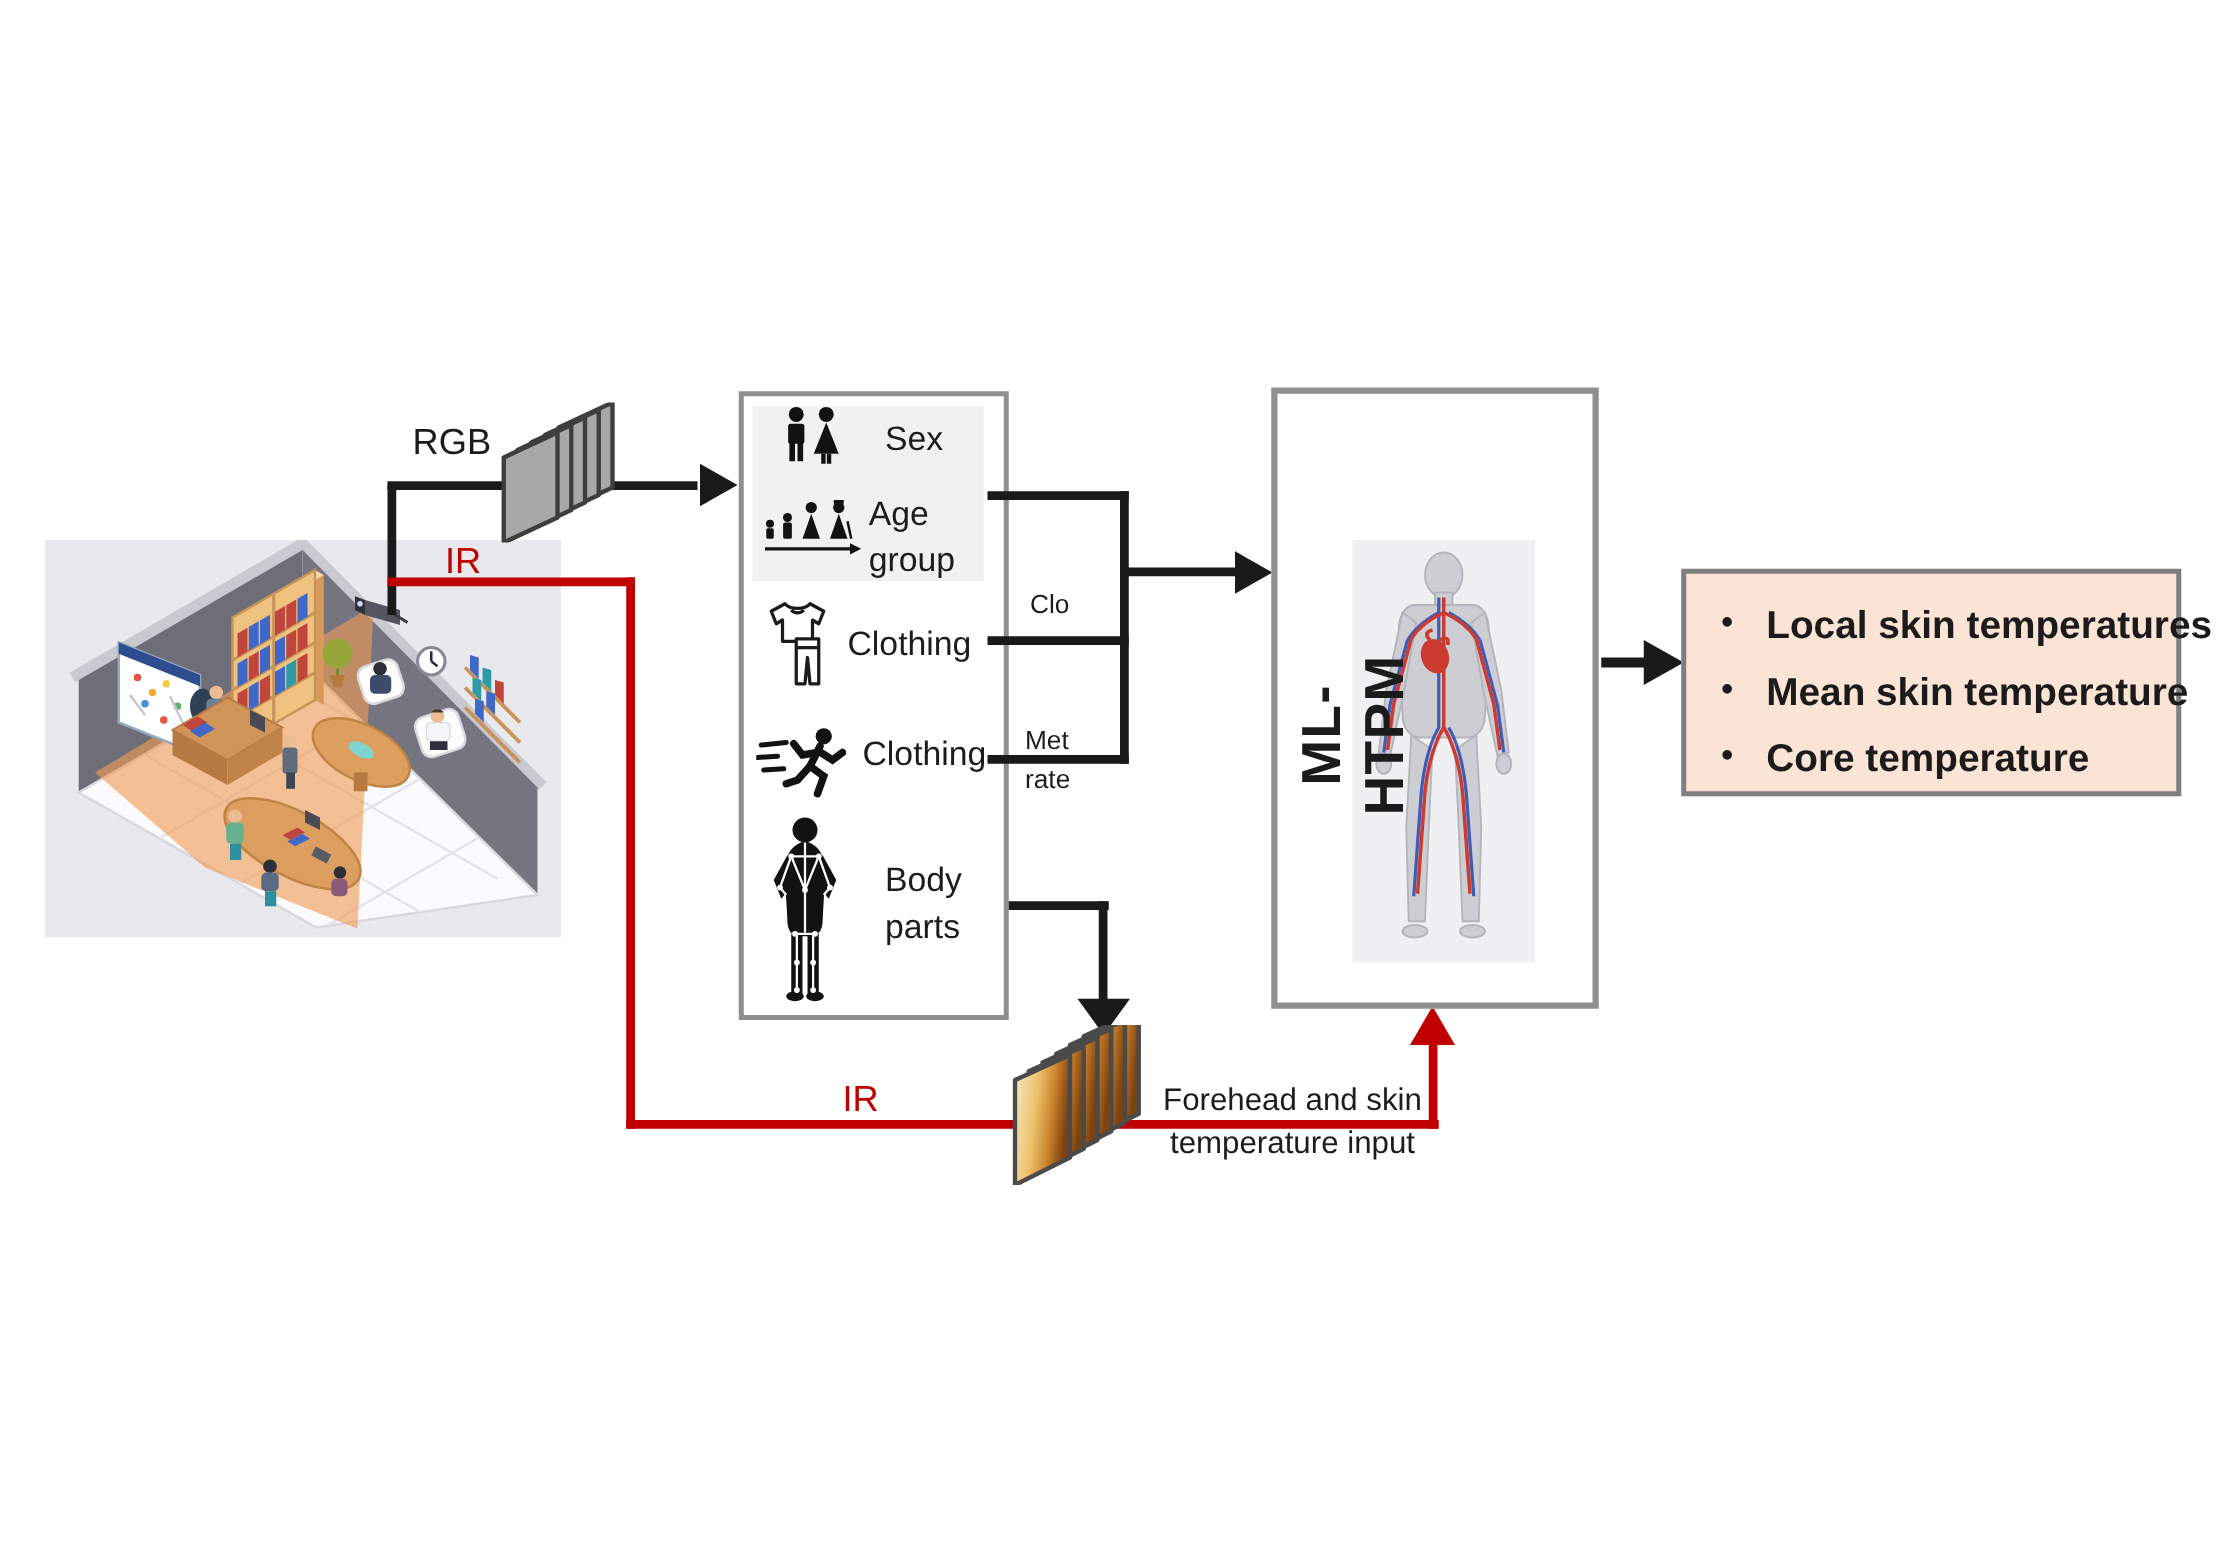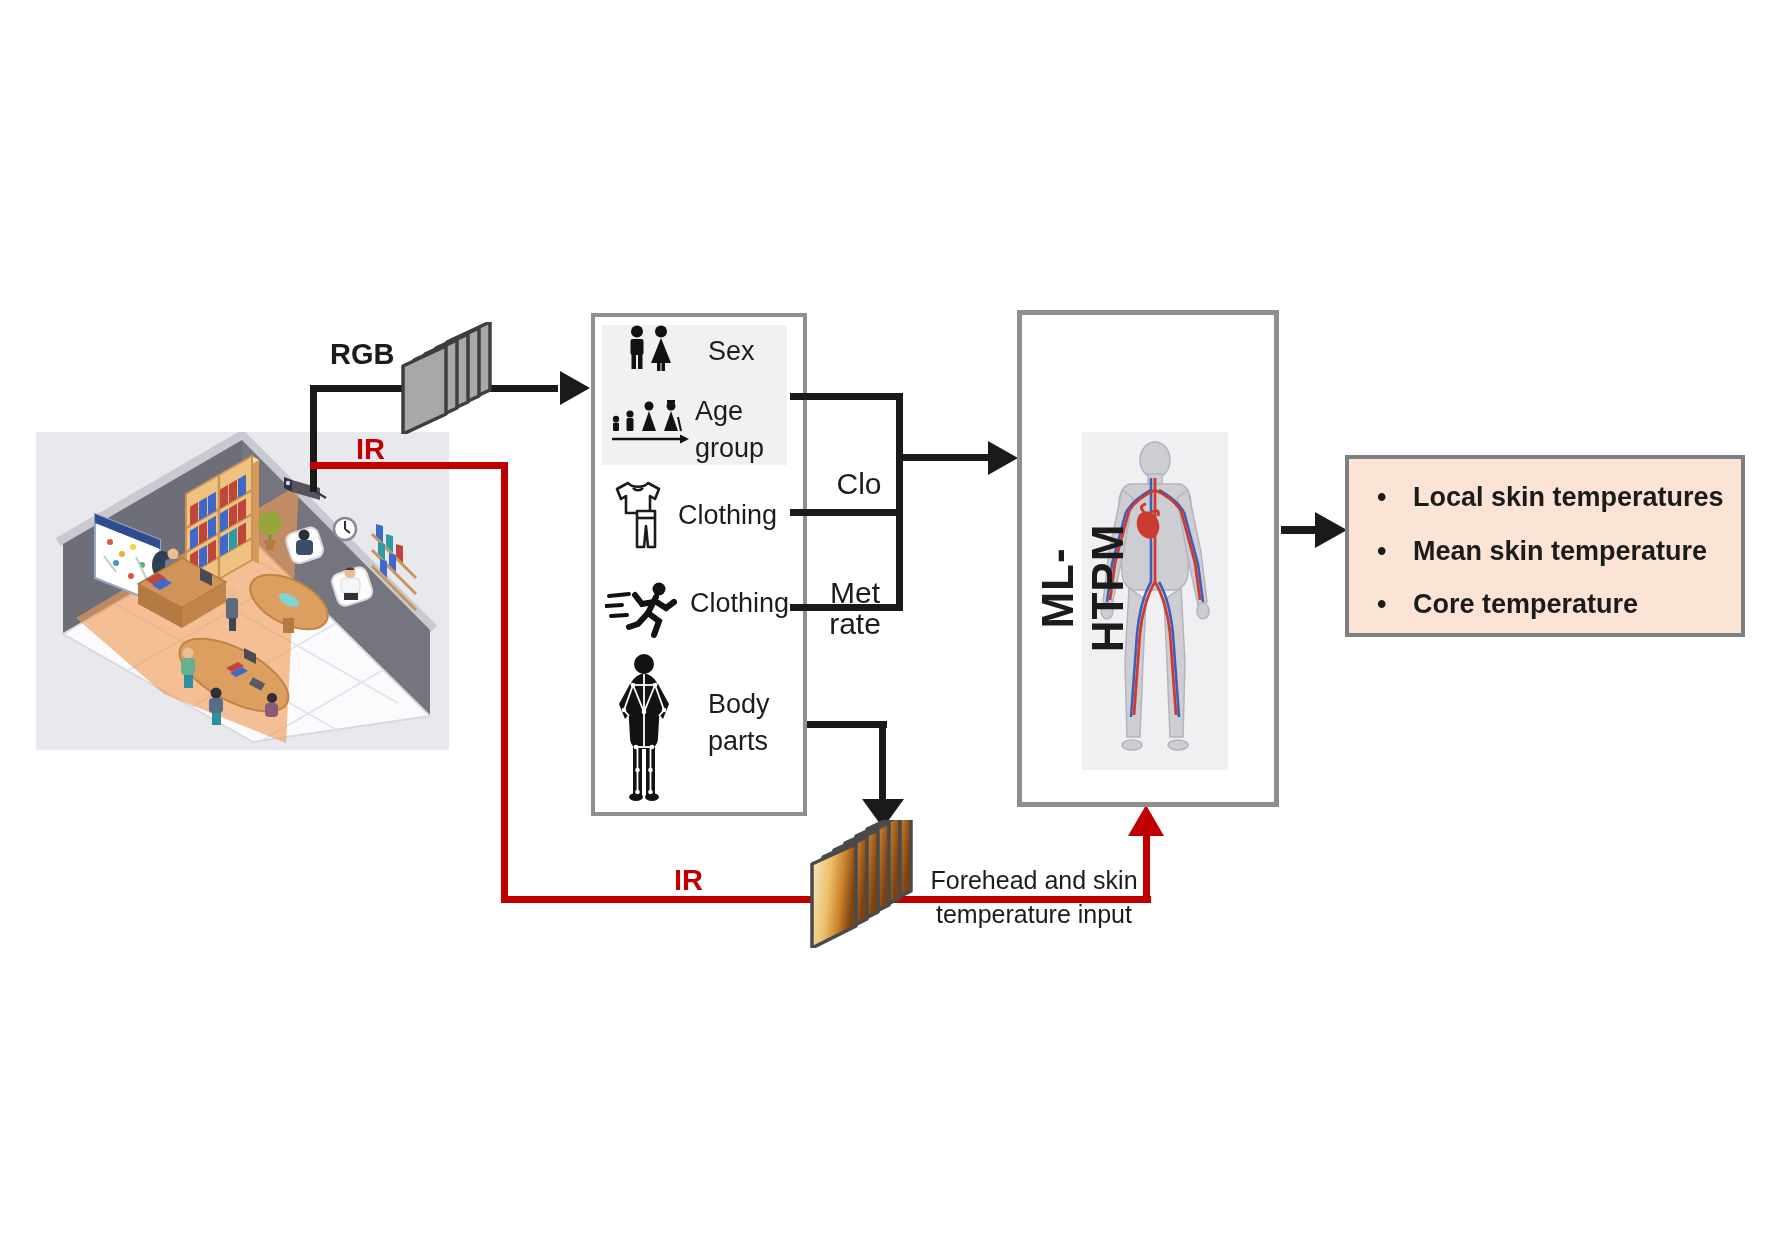--- a/index.html
+++ b/index.html
@@ -11,40 +11,40 @@
   .rh,.rv{position:absolute;background:#c00000;}
   
   .ah-right{position:absolute;width:0;height:0;border-top:17px solid transparent;
             border-bottom:17px solid transparent;border-left:30px solid #1a1a1a;}
   .ah-right.big{border-top-width:18px;border-bottom-width:18px;border-left-width:32px;}
   .ah-down{position:absolute;width:0;height:0;border-left:21px solid transparent;
            border-right:21px solid transparent;border-top:29px solid #1a1a1a;}
   .ah-up-red{position:absolute;width:0;height:0;border-left:18px solid transparent;
              border-right:18px solid transparent;border-bottom:31px solid #c00000;}
   
-  .stream-label{position:absolute;font-weight:700;font-size:29px;}
+  .stream-label{position:absolute;font-weight:400;font-size:29px;}
   .red{color:#c00000;}
   .attr-box{position:absolute;left:591px;top:313px;width:216px;height:503px;
             box-sizing:border-box;border:4px solid #8f8f8f;background:#ffffff;}
   .attr-sub{position:absolute;left:7px;top:8px;width:185px;height:140px;background:#f1f1f1;}
   .attr-label{position:absolute;font-size:27px;color:#1c1c1c;line-height:37px;}
-  .conn-label{position:absolute;font-size:30px;color:#1c1c1c;text-align:center;line-height:31px;}
+  .conn-label{position:absolute;font-size:21px;color:#1c1c1c;line-height:31px;}
   .ml-box{position:absolute;left:1017px;top:310px;width:262px;height:497px;
           box-sizing:border-box;border:5px solid #8f8f8f;background:#ffffff;}
   .ml-title{position:absolute;left:0;top:10px;width:252px;text-align:center;
             font-weight:700;font-size:27px;line-height:36px;}
   .ml-panel{position:absolute;left:60px;top:117px;width:146px;height:338px;background:#f0eff2;}
   .ml-side{position:absolute;left:-65px;top:249px;width:200px;height:48px;
            transform:rotate(-90deg);font-weight:700;font-size:44px;text-align:center;
            letter-spacing:1px;}
   .out-box{position:absolute;left:1345px;top:455px;width:400px;height:182px;
            box-sizing:border-box;border:4px solid #7f7f7f;background:#fbe4d5;}
   .out-row{position:absolute;left:0;width:100%;height:32px;}
   .out-bullet{position:absolute;left:28px;top:0;font-weight:700;font-size:27px;}
-  .out-text{position:absolute;left:64px;top:0;font-weight:700;font-size:27px;white-space:nowrap;}
+  .out-text{position:absolute;left:64px;top:0;font-weight:700;font-size:31px;white-space:nowrap;}
   .caption{position:absolute;width:220px;text-align:center;font-size:25px;color:#1c1c1c;}
   .icon{position:absolute;}
 </style>
 </head>
 <body>
 
 <div class="canvas">
 
   <svg class="abs" style="left:36px;top:432px;" width="413" height="318" viewBox="0 0 413 318">
     <rect x="0" y="0" width="413" height="318" fill="#e9e9ed"></rect>

